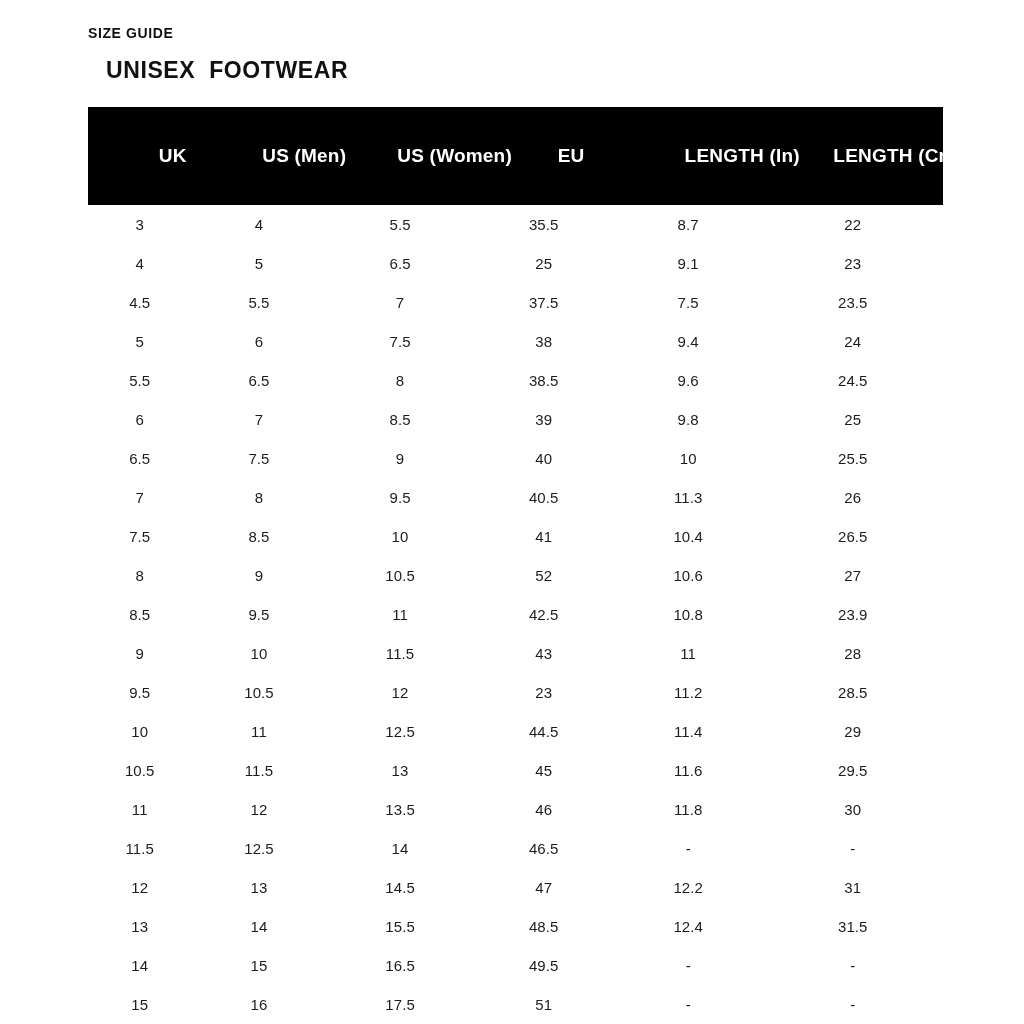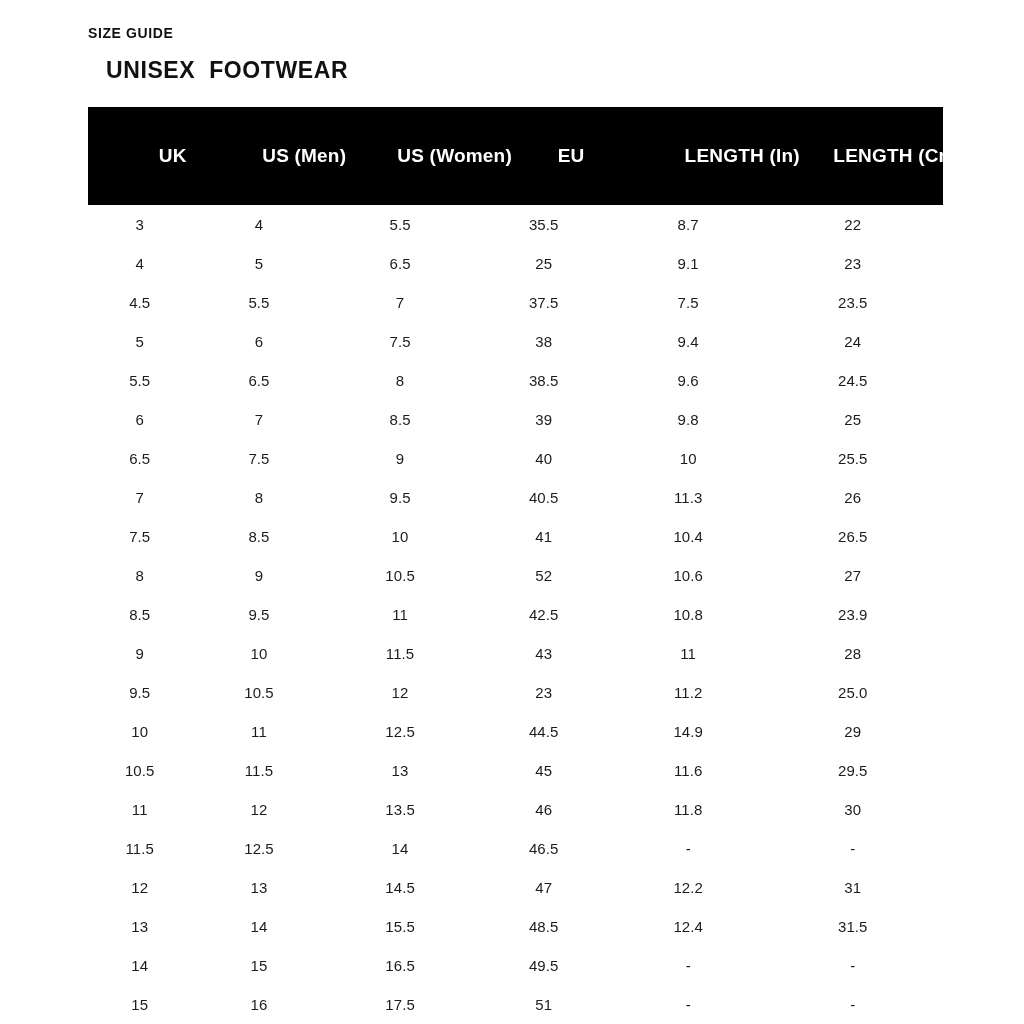--- a/index.html
+++ b/index.html
@@ -208,28 +208,28 @@
           <td>43</td>
           <td>11</td>
           <td>28</td>
         </tr>
         <tr>
           <td>9.5</td>
           <td>10.5</td>
           <td>12</td>
           <td>23</td>
           <td>11.2</td>
-          <td>25.0</td>
+          <td>28.5</td>
         </tr>
         <tr>
           <td>10</td>
           <td>11</td>
           <td>12.5</td>
           <td>44.5</td>
-          <td>14.9</td>
+          <td>11.4</td>
           <td>29</td>
         </tr>
         <tr>
           <td>10.5</td>
           <td>11.5</td>
           <td>13</td>
           <td>45</td>
           <td>11.6</td>
           <td>29.5</td>
         </tr>

